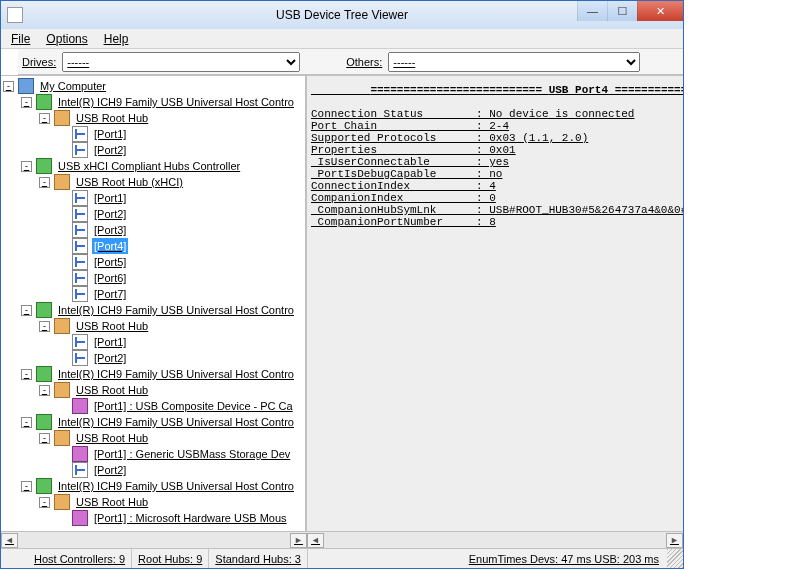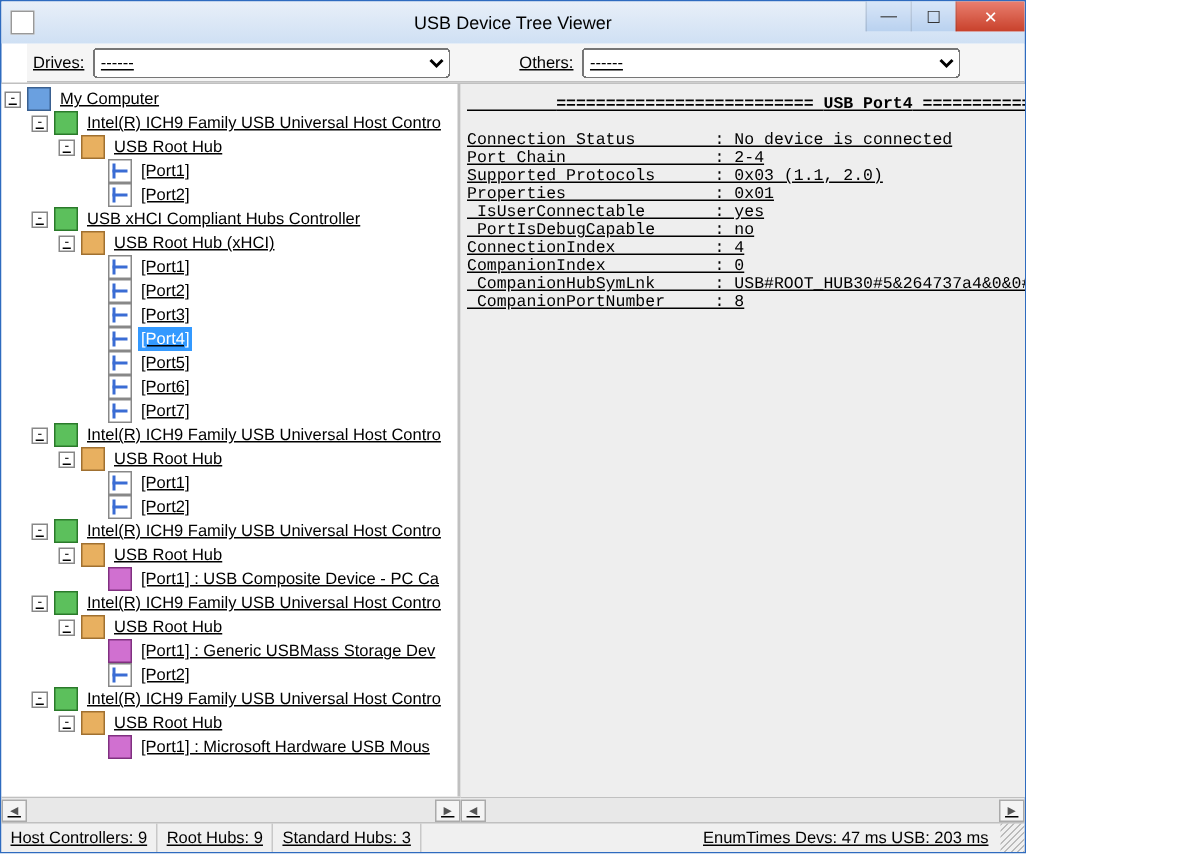--- a/index.html
+++ b/index.html
@@ -38,39 +38,44 @@
 .i-port::after { content:""; position:absolute; left:2px; top:2px; width:2px; height:10px; background:#3a6cd4; }
 .i-dev { background:#d070d0; border:1px solid #803080; }
 .label { padding:0 2px; }
 .label.sel { background:#3399ff; color:#fff; }
 .detail-pane { flex:1; background:#eee; overflow:auto; font-family:"Courier New",monospace; font-size:11px; padding:8px 8px 8px 4px; white-space:pre; color:#000; }
 .detail-pane .header-line { font-weight:bold;margin-top:46px; }
 .hscroll-l, .hscroll-r { height:17px; background:#e8e8e8; border-top:1px solid #c0c0c0; display:flex; align-items:center; }
 .hscroll-l { width:306px; }
 .scroll-row { display:flex; }
 .arrow { width:17px; height:15px; border:1px solid #aaa; background:#f4f4f4; display:flex; align-items:center; justify-content:center; font-size:9px; color:#555; }
-.statusbar { height:20px; border-top:1px solid #c0c0c0; background:#f0f0f0; display:flex; align-items:center; font-size:11px; }
+.statusbar { height:20px; border-top:1px solid #c0c0c0; background:#f0f0f0; display:flex; align-items:center; font-size:11px;padding-left:27px; }
 .statusbar .cell { padding:0 6px; border-right:1px solid #c8c8c8; height:100%; display:flex; align-items:center; }
 .statusbar .right { margin-left:auto; padding-right:8px; }
 .statusbar .grip { width:16px; height:100%; background:repeating-linear-gradient(135deg,#bbb 0,#bbb 1px,transparent 1px,transparent 3px); }
 </style>
 </head>
 <body>
 
 <div class="window">
   <div class="titlebar">
     <span class="app-icon"></span>
     <span class="title">USB Device Tree Viewer</span>
     <div class="win-controls">
       <div class="win-btn win-min">—</div>
       <div class="win-btn win-max">☐</div>
       <div class="win-btn win-close">✕</div>
     </div>
   </div>
 
+  <div class="menubar">
+    <span><u>F</u>ile</span>
+    <span><u>O</u>ptions</span>
+    <span><u>H</u>elp</span>
+  </div>
 
   <div class="toolbar">
     <span class="lbl">Drives:</span>
     <select class="drives">
       <option>------</option>
     </select>
     <span class="sep"></span>
     <span class="lbl">Others:</span>
     <select class="others">
       <option>------</option>

